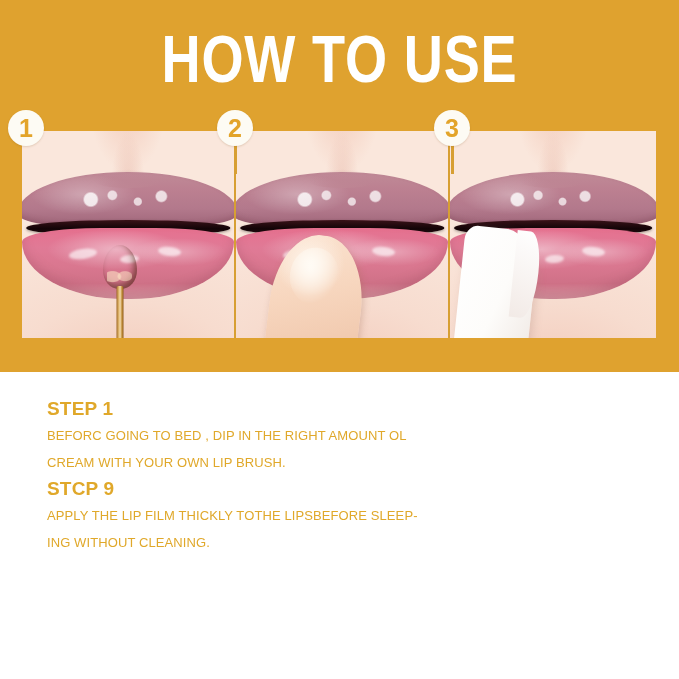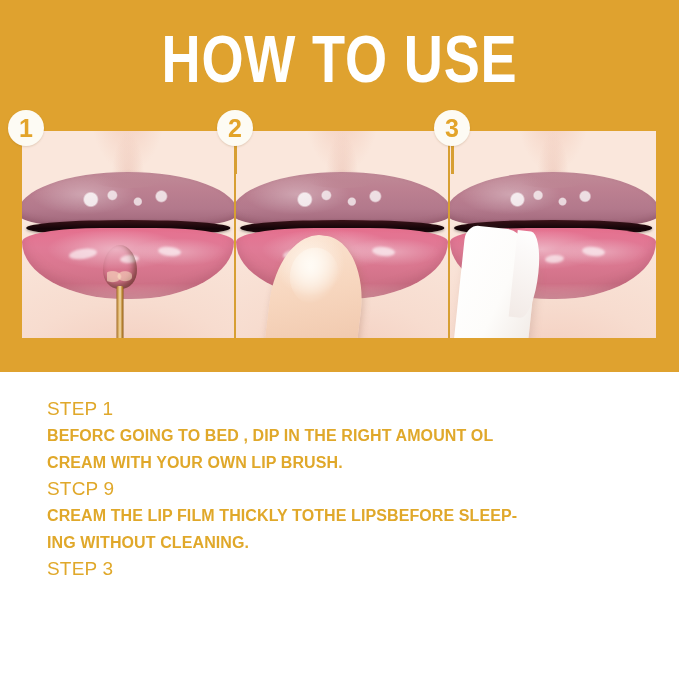--- a/index.html
+++ b/index.html
@@ -299,27 +299,27 @@
   
   .steps {
     position: absolute;
     left: 47px;
     top: 396px;
     width: 610px;
     color: #e0a82a;
   }
   .step-head {
     font-size: 19px;
-    font-weight: 400;
+    font-weight: 700;
     line-height: 26px;
     letter-spacing: .2px;
   }
   .step-body {
-    font-size: 16px;
-    font-weight: 700;
+    font-size: 13px;
+    font-weight: 400;
     line-height: 27px;
     letter-spacing: .1px;
     white-space: pre-line;
   }
 </style>
 </head>
 <body>
 
 <div id="page">
 
@@ -385,23 +385,22 @@
   <div class="steps">
 
     <div>
       <div class="step-head">STEP 1</div>
       <div class="step-body">BEFORC GOING TO BED , DIP IN THE RIGHT AMOUNT OL
 CREAM WITH YOUR OWN LIP BRUSH.</div>
     </div>
 
     <div>
       <div class="step-head">STCP 9</div>
-      <div class="step-body">CREAM THE LIP FILM THICKLY TOTHE LIPSBEFORE SLEEP-
+      <div class="step-body">APPLY THE LIP FILM THICKLY TOTHE LIPSBEFORE SLEEP-
 ING WITHOUT CLEANING.</div>
     </div>
 
     <div>
-      <div class="step-head">STEP 3</div>
     </div>
 
   </div>
 
 </div>
 
 </body></html>

